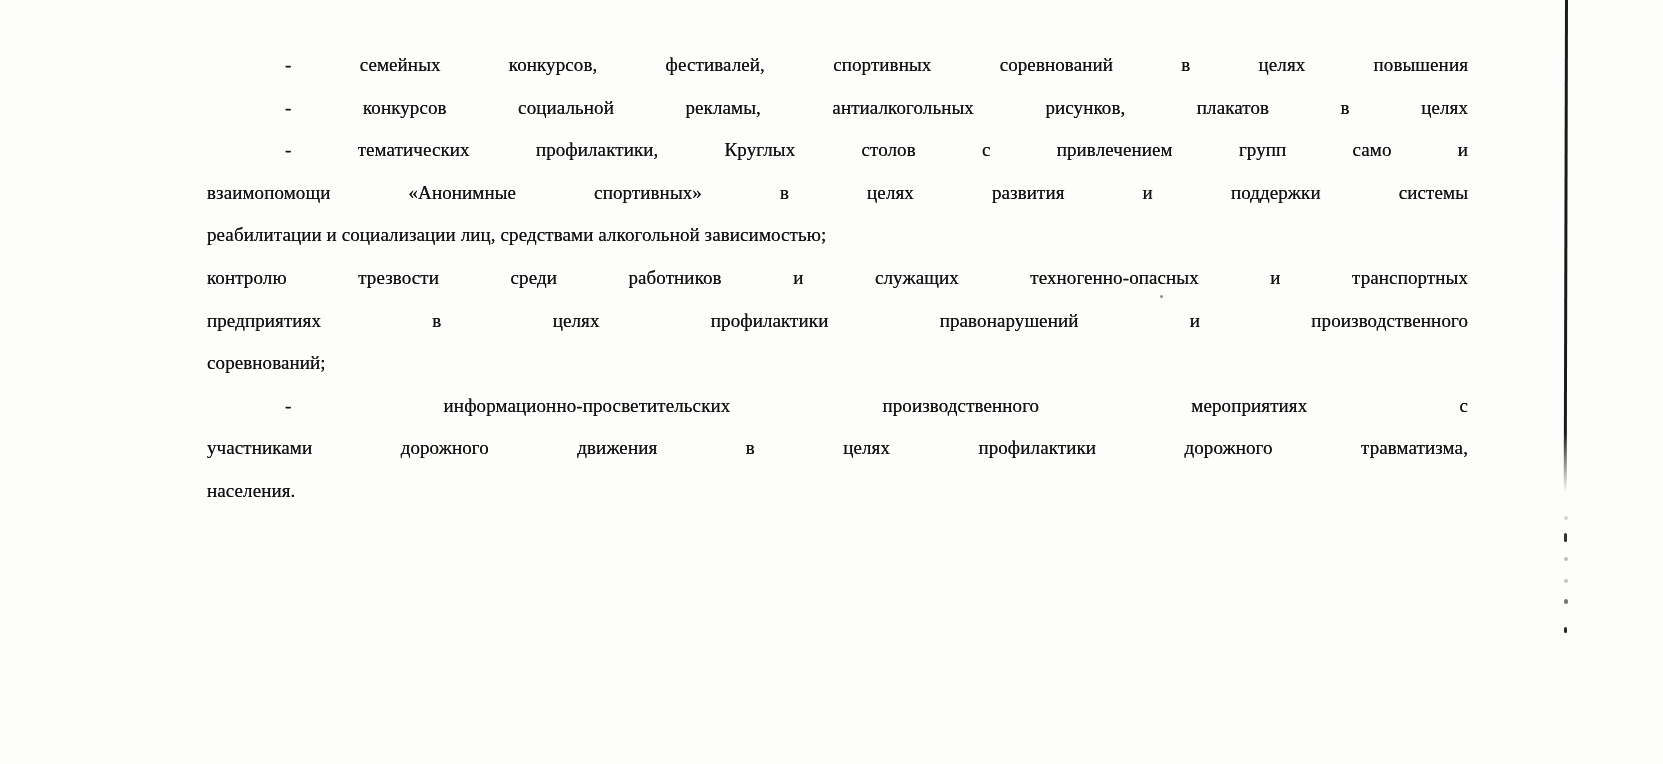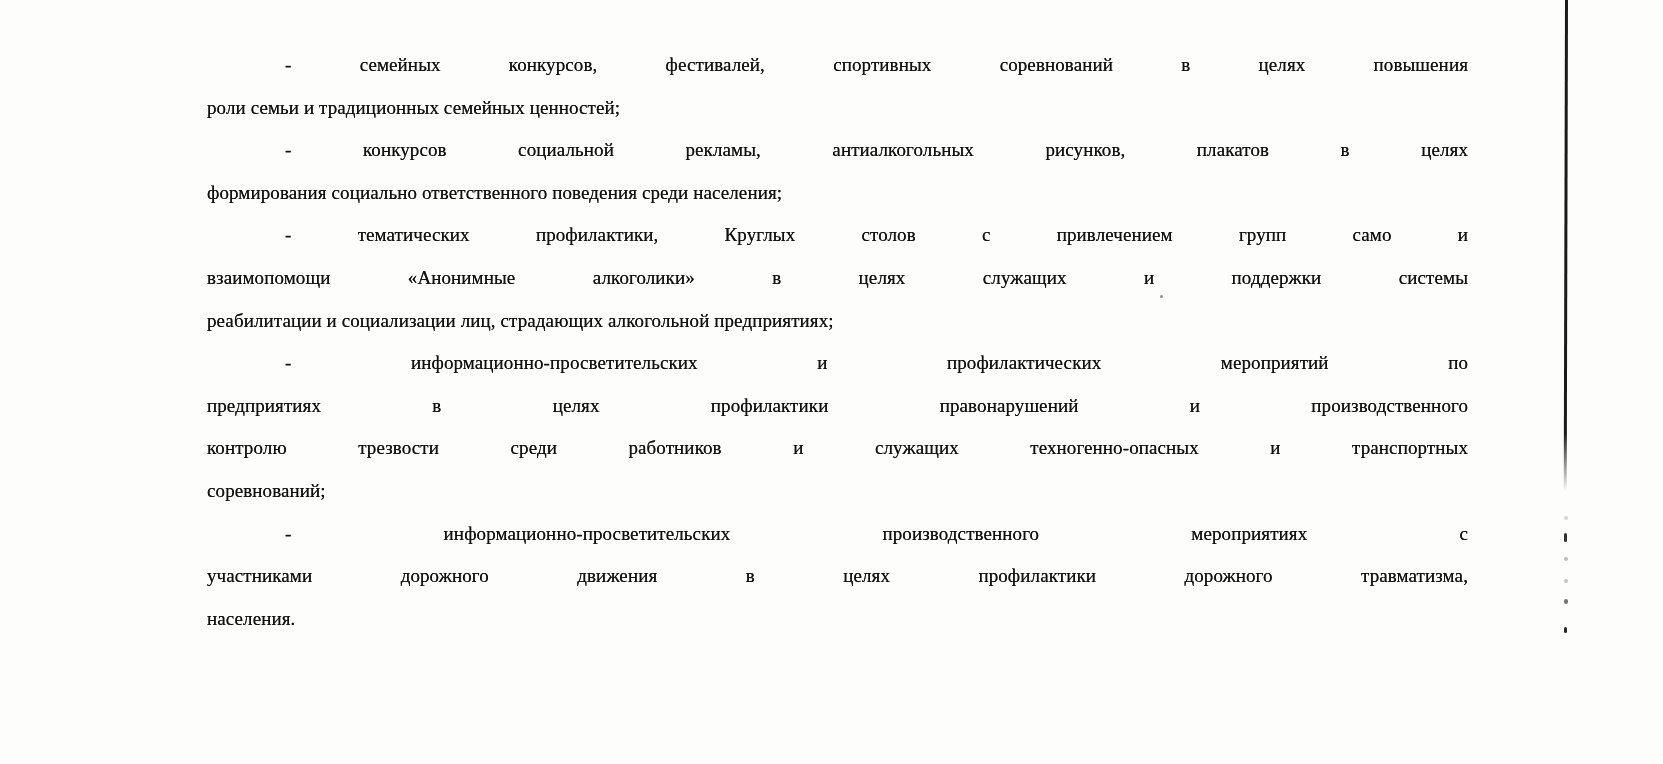--- a/index.html
+++ b/index.html
@@ -75,29 +75,26 @@
     border-radius: 50%;
     background: #333;
     opacity: 0.55;
   }
 </style>
 </head>
 <body style="background: rgb(253, 253, 252);">
 
 <div class="text-block" style="color: rgb(18, 18, 18);">
     <div class="line first">- семейных конкурсов, фестивалей, спортивных соревнований в целях повышения</div>
-    <div class="line last">роли семьи и традиционных семейных ценностей;</div>
     <div class="line first">- конкурсов социальной рекламы, антиалкогольных рисунков, плакатов в целях</div>
-    <div class="line last">формирования социально ответственного поведения среди населения;</div>
     <div class="line first">- тематических профилактики, Круглых столов с привлечением групп само и</div>
-    <div class="line">взаимопомощи «Анонимные алкоголики» в целях служащих и поддержки системы</div>
-    <div class="line last">реабилитации и социализации лиц, страдающих алкогольной предприятиях;</div>
-    <div class="line first">- информационно-просветительских и профилактических мероприятий по</div>
+    <div class="line">взаимопомощи «Анонимные спортивных» в целях развития и поддержки системы</div>
+    <div class="line last">реабилитации и социализации лиц, средствами алкогольной зависимостью;</div>
+    <div class="line">контролю трезвости среди работников и служащих техногенно-опасных и транспортных</div>
     <div class="line">предприятиях в целях профилактики правонарушений и производственного</div>
-    <div class="line">контролю трезвости среди работников и служащих техногенно-опасных и транспортных</div>
     <div class="line last">соревнований;</div>
     <div class="line first">- информационно-просветительских производственного мероприятиях с</div>
     <div class="line">участниками дорожного движения в целях профилактики дорожного травматизма,</div>
     <div class="line last">населения.</div>
   </div>
 
 <div class="scan-line" style="color: rgb(27, 27, 27);"></div>
 
 <div class="scan-dot d1"></div>
 <div class="scan-dot d2"></div>

